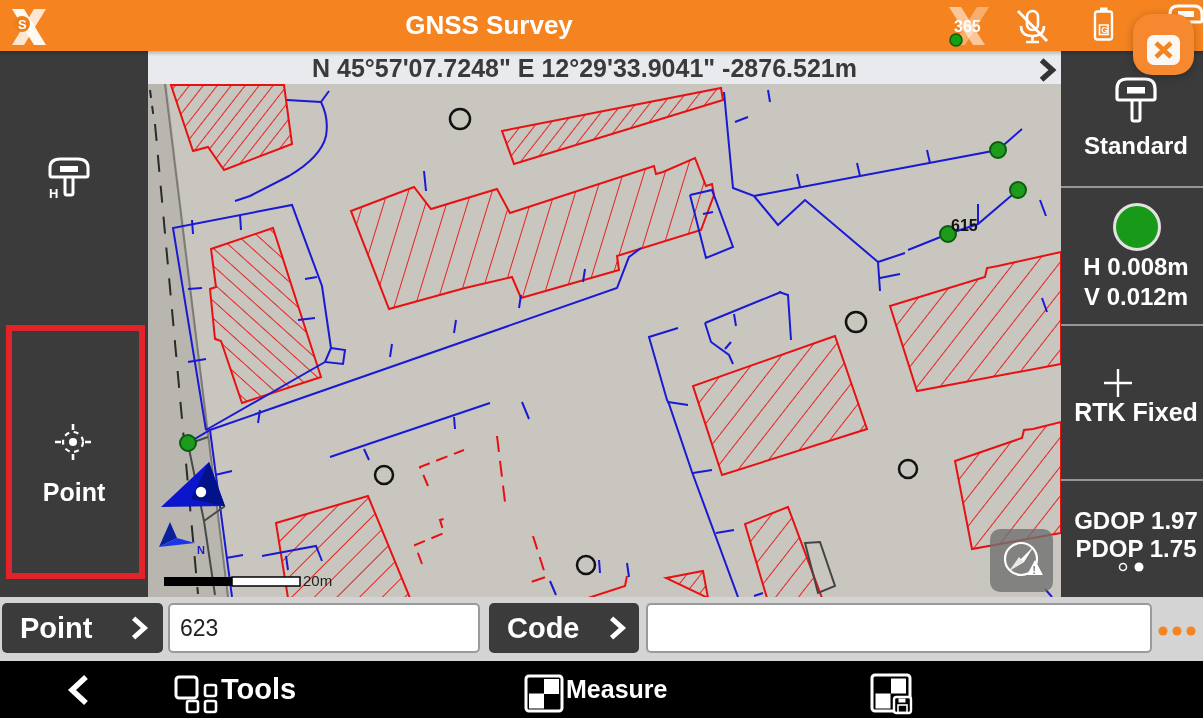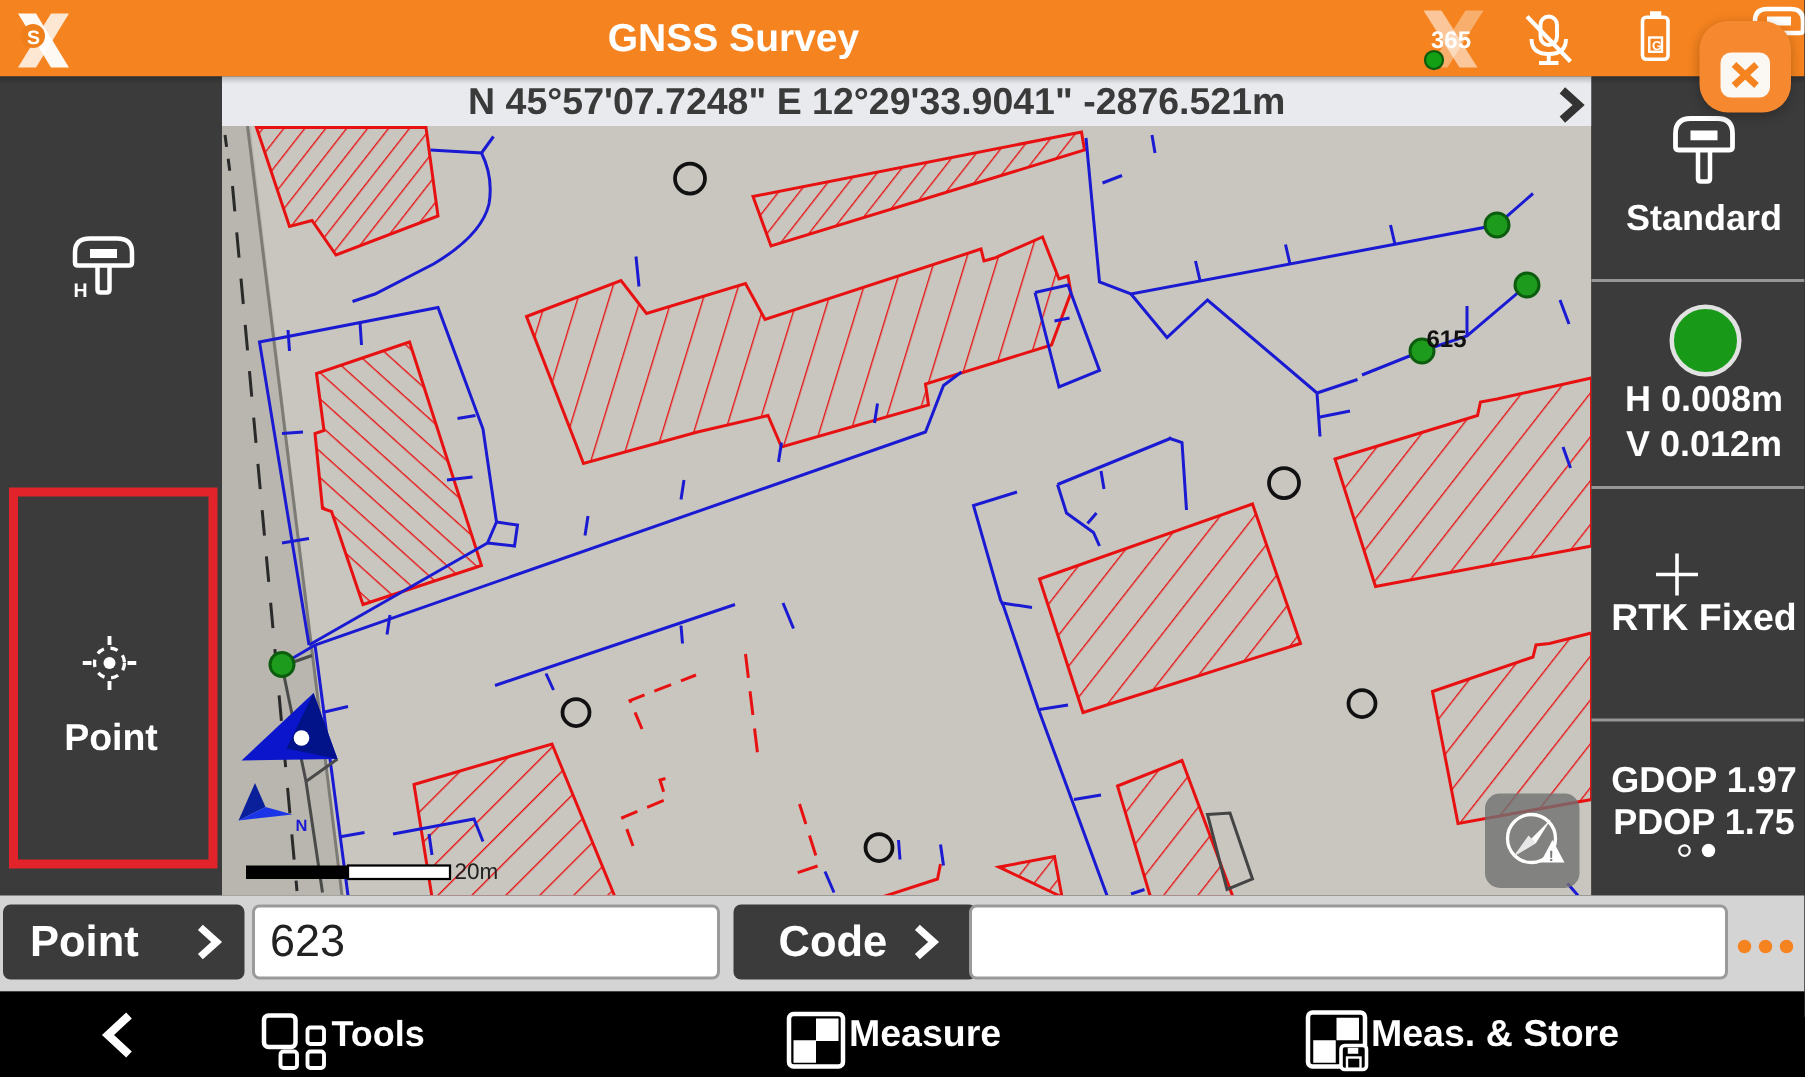--- a/index.html
+++ b/index.html
@@ -277,23 +277,23 @@
     </svg>
 
 <div class="abs" style="left:0;top:597px;width:1203px;height:64px;background:#d4d4d4;"></div>
 
 <div class="abs" style="left:2px;top:603px;width:161px;height:50px;background:#3b3b3b;border-radius:5px;color:#fff;font-size:29px;font-weight:bold;line-height:50px;"><span style="margin-left:18px;">Point</span></div>
 
 <svg class="abs" style="left:126px;top:615px;" width="26" height="26" viewBox="0 0 24 24">
       <path d="M7 3 L17 12 L7 21" fill="none" stroke="#fff" stroke-width="4.5"></path>
     </svg>
 
-<div class="abs" style="left:168px;top:603px;width:312px;height:50px;background:#fff;border:2px solid #9a9a9a;border-radius:5px;box-sizing:border-box;color:#222;font-size:30px;line-height:46px;"><span style="margin-left:10px;">623</span></div>
-
-<div class="abs" style="left:489px;top:603px;width:150px;height:50px;background:#3b3b3b;border-radius:5px;color:#fff;font-size:29px;font-weight:bold;line-height:50px;padding-left:12px;"><span style="margin-left:18px;">Code</span></div>
+<div class="abs" style="left:168px;top:603px;width:312px;height:50px;background:#fff;border:2px solid #9a9a9a;border-radius:5px;box-sizing:border-box;color:#222;font-size:23px;line-height:46px;"><span style="margin-left:10px;">623</span></div>
+
+<div class="abs" style="left:489px;top:603px;width:150px;height:50px;background:#3b3b3b;border-radius:5px;color:#fff;font-size:29px;font-weight:bold;line-height:50px;"><span style="margin-left:18px;">Code</span></div>
 
 <svg class="abs" style="left:604px;top:615px;" width="26" height="26" viewBox="0 0 24 24">
       <path d="M7 3 L17 12 L7 21" fill="none" stroke="#fff" stroke-width="4.5"></path>
     </svg>
 
 <div class="abs" style="left:646px;top:603px;width:506px;height:50px;background:#fff;border:2px solid #9a9a9a;border-radius:5px;box-sizing:border-box;"></div>
 
 <svg class="abs" style="left:1156px;top:624px;" width="44" height="14" viewBox="0 0 44 14">
       <circle cx="7" cy="7" r="4.5" fill="#f5831f"></circle>
       <circle cx="21" cy="7" r="4.5" fill="#f5831f"></circle>
@@ -306,33 +306,32 @@
       <path d="M22 3 L8 16 L22 29" fill="none" stroke="#fff" stroke-width="5.5"></path>
     </svg>
 
 <svg class="abs" style="left:174px;top:675px;" width="44" height="40" viewBox="0 0 44 40">
       <rect x="2" y="2" width="21" height="21" rx="3" fill="none" stroke="#fff" stroke-width="3"></rect>
 <rect x="31" y="10" width="11" height="11" rx="2" fill="none" stroke="#fff" stroke-width="2.6"></rect>
 <rect x="13" y="26" width="11" height="11" rx="2" fill="none" stroke="#fff" stroke-width="2.6"></rect>
 <rect x="31" y="26" width="11" height="11" rx="2" fill="none" stroke="#fff" stroke-width="2.6"></rect>
     </svg>
 
-<div class="abs" style="left:221px;top:661px;height:57px;line-height:57px;color:#fff;font-size:24px;font-weight:bold;">Tools</div>
+<div class="abs" style="left:221px;top:661px;height:57px;line-height:57px;color:#fff;font-size:29px;font-weight:bold;">Tools</div>
 
 <svg class="abs" style="left:524px;top:674px;" width="40" height="39" viewBox="0 0 40 39">
       <rect x="2" y="2" width="36" height="35" rx="3" fill="none" stroke="#fff" stroke-width="3"></rect>
 <rect x="20" y="5" width="15" height="15" fill="#fff"></rect>
 <rect x="5" y="19.5" width="15" height="15" fill="#fff"></rect>
     </svg>
 
 <div class="abs" style="left:566px;top:661px;height:74px;line-height:57px;color:#fff;font-size:25px;font-weight:bold;">Measure</div>
 
 <svg class="abs" style="left:870px;top:673px;" width="44" height="42" viewBox="0 0 44 42">
       <rect x="2" y="2" width="38" height="36" rx="3" fill="none" stroke="#fff" stroke-width="3"></rect>
 <rect x="21" y="5.5" width="15" height="15" fill="#fff"></rect>
 <rect x="5.5" y="20.5" width="15" height="15" fill="#fff"></rect>
 <rect x="24" y="24" width="17" height="16" rx="2.5" fill="#000" stroke="#fff" stroke-width="2.4"></rect>
 <rect x="28" y="32" width="9" height="7.5" fill="none" stroke="#fff" stroke-width="1.6"></rect>
 <rect x="28.5" y="25.5" width="7" height="4" fill="#fff"></rect>
     </svg>
 
-<div class="abs" style="left:914px;top:661px;height:57px;line-height:57px;color:#fff;font-size:25px;font-weight:bold;">Meas. &amp; Store</div>
 </div>
 
 </body></html>

